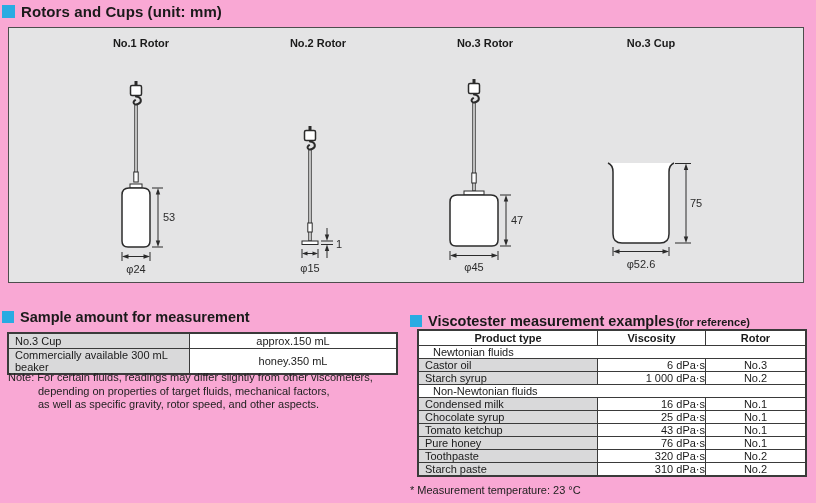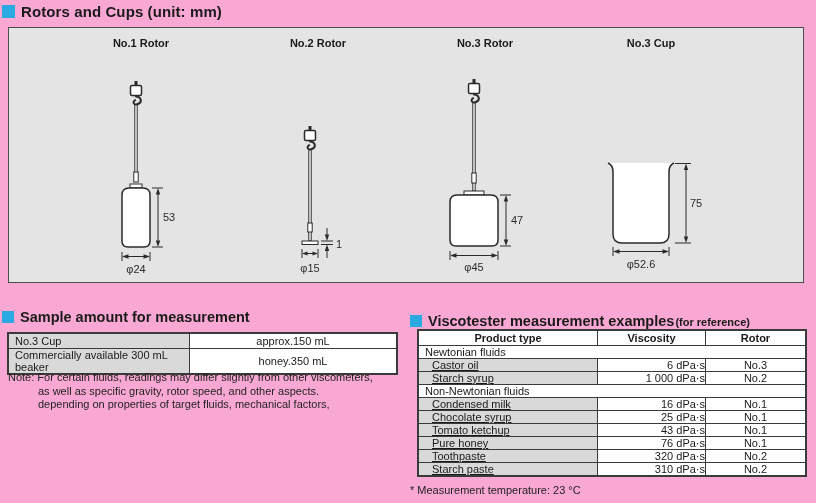--- a/index.html
+++ b/index.html
@@ -36,24 +36,24 @@
   .sample-table, .visc-table { outline:0.5px solid #3a3a3a; }
 
   .note { position:absolute; left:8px; top:371px; font-size:11px; line-height:13.5px; color:#222; }
   .note .cont { margin-left:30px; }
 
   .visc-table { left:418px; top:330px; width:388px; }
   .visc-table th { height:15px; font-weight:bold; text-align:center; background:#fff; }
   .visc-table td { height:12.8px; }
   .visc-table .c-product { width:179px; }
   .visc-table .c-visc { width:108px; }
-  .visc-table td.product { background:#D9D9DA; padding-left:13px;text-decoration:underline; }
+  .visc-table td.product { background:#D9D9DA; padding-left:6px; }
   .visc-table td.visc { text-align:right; background:#fff; }
   .visc-table td.rotor { text-align:center; background:#fff; }
-  .visc-table td.category { background:#fff; padding-left:6px; }
+  .visc-table td.category { background:#fff; padding-left:14px; }
 
   .footnote { position:absolute; left:410px; top:484px; font-size:11px; color:#222; }
 </style>
 </head>
 <body>
 
 <div class="doc">
 
   <div class="sec-title" style="left:2px; top:3px;">
     <span class="sq"></span>
@@ -178,22 +178,22 @@
     </tr>
     <tr>
       <td class="item">Commercially available 300 mL beaker</td>
       <td class="amount">honey.350 mL</td>
     </tr>
   </tbody>
     </table>
 
   <div class="note">
     <div>Note: For certain fluids, readings may differ slightly from other viscometers,</div>
+    <div class="cont">depending on properties of target fluids, mechanical factors,</div>
     <div class="cont">as well as specific gravity, rotor speed, and other aspects.</div>
-    <div class="cont">depending on properties of target fluids, mechanical factors,</div>
   </div>
 
   <div class="sec-title" style="left:410px; top:313px;">
     <span class="sq sm"></span>
     <span class="t2">Viscotester measurement examples</span>
     <span class="suffix">(for reference)</span>
   </div>
 
   <table class="visc-table">
     <tbody>

